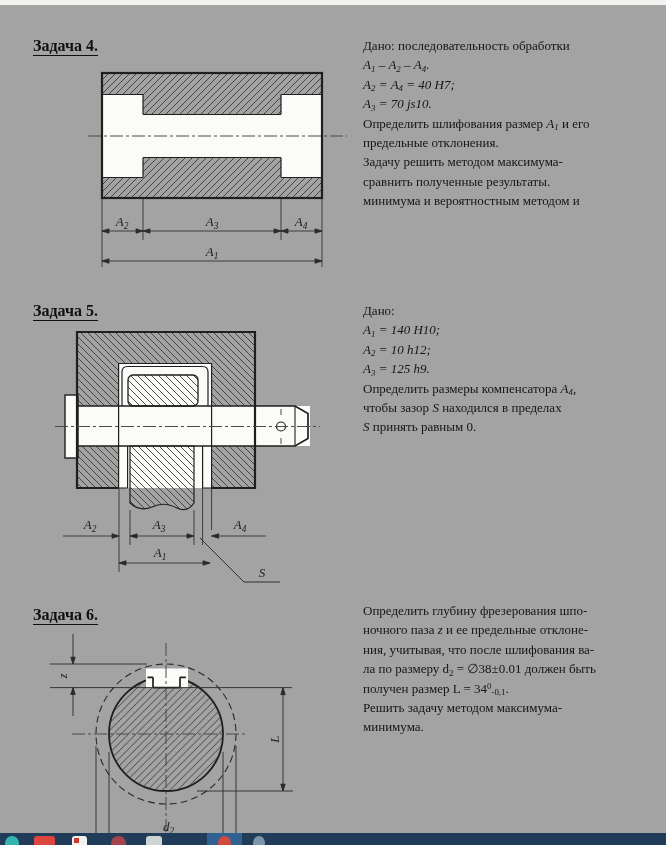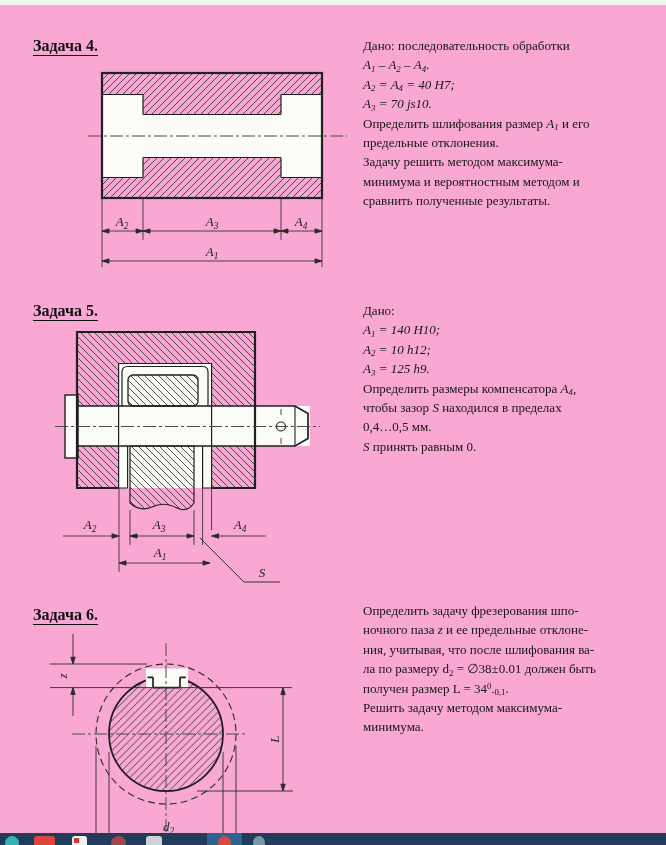--- a/index.html
+++ b/index.html
@@ -1,16 +1,16 @@
 <!DOCTYPE html>
 <html><head>
 <meta charset="utf-8">
 <style>
   html,body{margin:0;padding:0;background:#e9e9e9;}
-  #screen{position:relative;width:666px;height:845px;background:#f9a8d4;overflow:hidden;
+  #screen{position:relative;width:666px;height:845px;background:#a3a3a3;overflow:hidden;
           font-family:"Liberation Serif",serif;color:#141414;}
   .topedge{position:absolute;left:0;top:0;width:666px;height:5px;background:#f2f2ee;}
   .task-title{position:absolute;left:33px;font-weight:bold;font-size:16px;color:#101010;}
   .task-title span{border-bottom:1.6px solid #101010;padding-bottom:1px;}
   .tcol{position:absolute;left:363px;width:300px;font-size:13px;line-height:19.4px;color:#151515;}
   .tline{white-space:nowrap;}
   .it{font-style:italic;}
   sub{font-size:68%;position:relative;top:0.28em;vertical-align:baseline;line-height:0;}
   sup{font-size:68%;position:relative;top:-0.45em;vertical-align:baseline;line-height:0;}
   .fig{position:absolute;left:0;}
@@ -75,22 +75,22 @@
   </svg>
 
   <div class="tcol" style="top:36px">
       <div class="tline"><span>Дано: последовательность обработки</span></div>
       <div class="tline"><span class="it">А</span><sub class="it">1</sub><span class="it"> – </span><span class="it">А</span><sub class="it">2</sub><span class="it"> – </span><span class="it">А</span><sub class="it">4</sub><span class="it">.</span></div>
       <div class="tline"><span class="it">А</span><sub class="it">2</sub><span class="it"> = </span><span class="it">А</span><sub class="it">4</sub><span class="it"> = 40 Н7;</span></div>
       <div class="tline"><span class="it">А</span><sub class="it">3</sub><span class="it"> = 70 js10.</span></div>
       <div class="tline"><span>Определить шлифования размер </span><span class="it">А</span><sub class="it">1</sub><span> и его</span></div>
       <div class="tline"><span>предельные отклонения.</span></div>
       <div class="tline"><span>Задачу решить методом максимума-</span></div>
+      <div class="tline"><span>сравнить полученные результаты.</span></div>
       <div class="tline"><span>минимума и вероятностным методом и</span></div>
-      <div class="tline"><span>сравнить полученные результаты.</span></div>
     </div>
 
   <div class="task-title" style="top:302px">
     <span>Задача 5.</span>
   </div>
 
   <svg class="fig" style="top:325px" width="350" height="262" viewBox="0 325 350 262">
     <defs>
       <pattern id="hB5" width="7" height="7" patternUnits="userSpaceOnUse">
         <path d="M-1,-1 L8,8" stroke="#3a3a3a" stroke-width="0.9"></path>
@@ -138,21 +138,20 @@
     <text x="262" y="577" text-anchor="middle"><tspan>S</tspan></text>
   </svg>
 
   <div class="tcol" style="top:301px">
       <div class="tline"><span>Дано:</span></div>
       <div class="tline"><span class="it">А</span><sub class="it">1</sub><span class="it"> = 140 Н10;</span></div>
       <div class="tline"><span class="it">А</span><sub class="it">2</sub><span class="it"> = 10 h12;</span></div>
       <div class="tline"><span class="it">А</span><sub class="it">3</sub><span class="it"> = 125 h9.</span></div>
       <div class="tline"><span>Определить размеры компенсатора </span><span class="it">А</span><sub class="it">4</sub><span>,</span></div>
       <div class="tline"><span>чтобы зазор </span><span class="it">S</span><span> находился в пределах</span></div>
-      <div class="tline"><span>0,4…0,5 мм.</span></div>
       <div class="tline"><span class="it">S</span><span> принять равным 0.</span></div>
     </div>
 
   <div class="task-title" style="top:606px">
     <span>Задача 6.</span>
   </div>
 
   <svg class="fig" style="top:630px" width="350" height="215" viewBox="0 630 350 215">
     <defs>
       <pattern id="hA6" width="7.5" height="7.5" patternUnits="userSpaceOnUse">
@@ -183,21 +182,21 @@
       <polygon points="283,687.6 280.8,694.6 285.2,694.6"></polygon>
       <polygon points="283,791 280.8,784.2 285.2,784.2"></polygon>
       <path d="M96 746 V843 M109 752 V843 M223 752 V843 M236 746 V843" fill="none"></path>
     </g>
     <text x="63" y="680" class="small" text-anchor="middle" transform="rotate(-90 63 676)"><tspan>z</tspan></text>
     <text x="275" y="743" text-anchor="middle" transform="rotate(-90 275 739)"><tspan>L</tspan></text>
     <text x="163" y="831"><tspan>d</tspan><tspan dy="3" font-size="72%">2</tspan></text>
   </svg>
 
   <div class="tcol" style="top:601px">
-      <div class="tline"><span>Определить задачу фрезерования шпо-</span></div>
+      <div class="tline"><span>Определить глубину фрезерования шпо-</span></div>
       <div class="tline"><span>ночного паза </span><span class="it">z</span><span> и ее предельные отклоне-</span></div>
       <div class="tline"><span>ния, учитывая, что после шлифования ва-</span></div>
       <div class="tline"><span>ла по размеру d</span><sub>2</sub><span> = ∅38±0.01 должен быть</span></div>
       <div class="tline"><span>получен размер L = 34</span><sup>0</sup><sub>-0,1</sub><span>.</span></div>
       <div class="tline"><span>Решить задачу методом максимума-</span></div>
       <div class="tline"><span>минимума.</span></div>
     </div>
 
   <div class="taskbar" style="background: rgb(32, 60, 88);">
     <div class="tbicon round" style="left: 5px; width: 14px; background: rgb(52, 180, 174);"></div>

